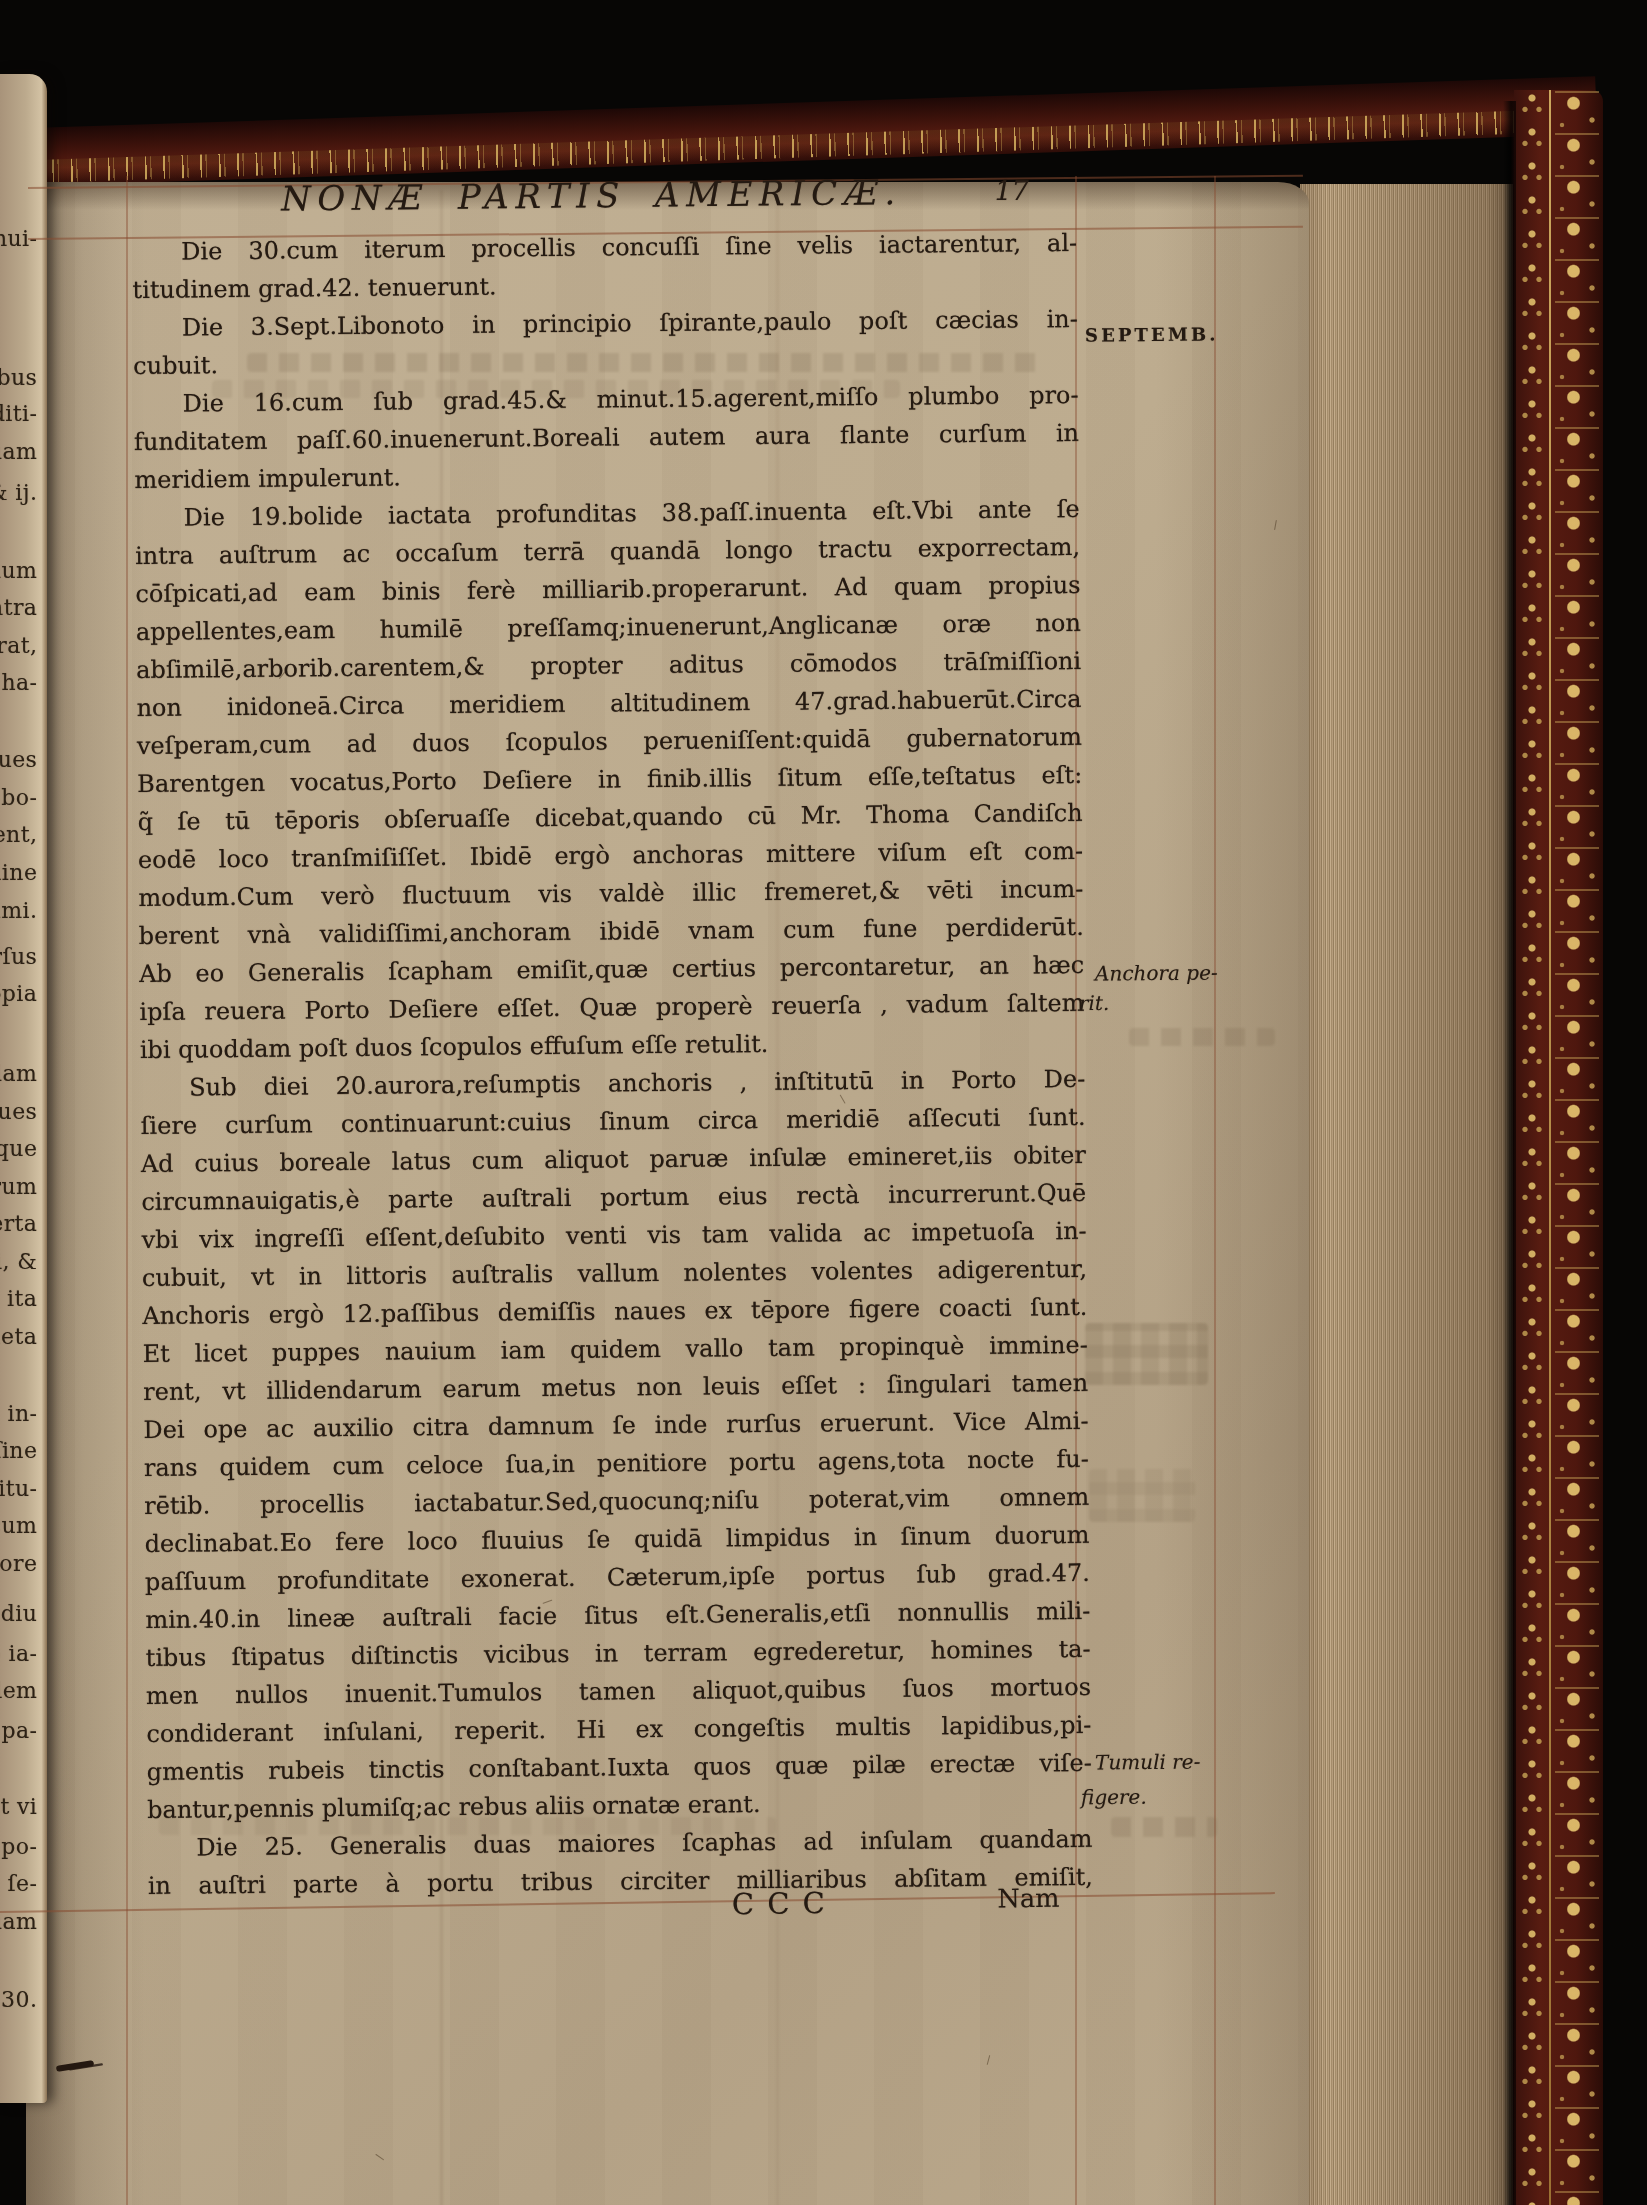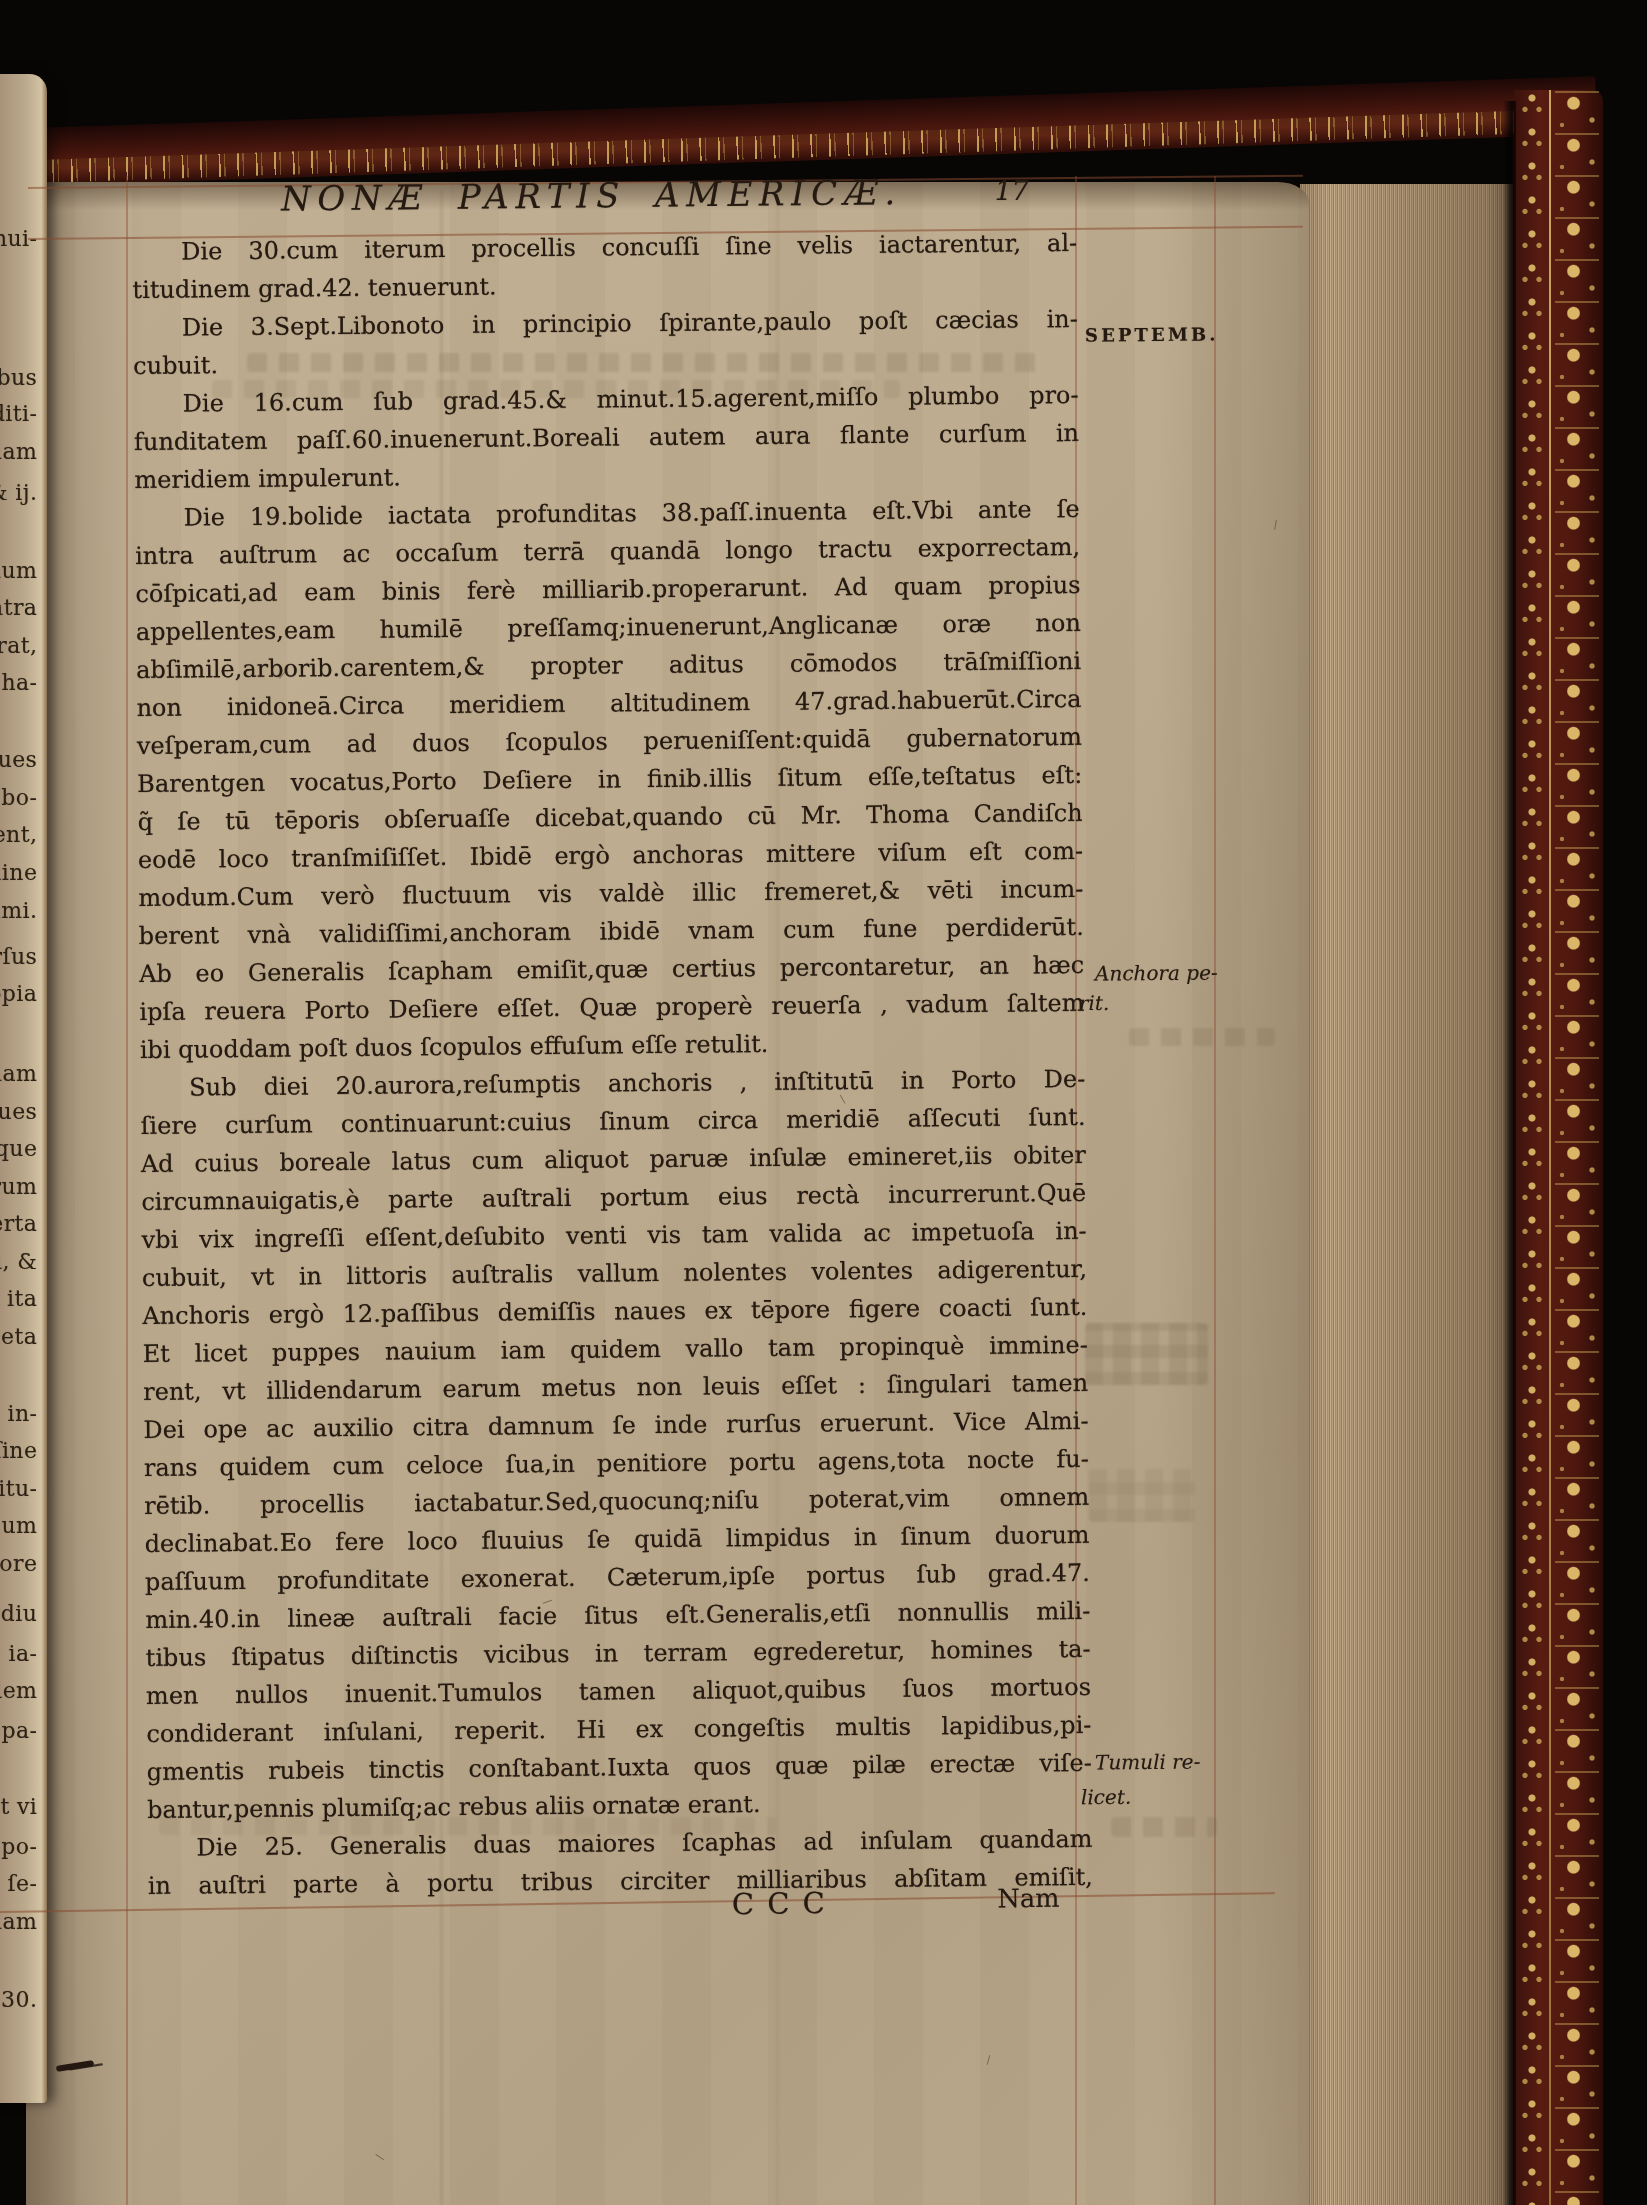--- a/index.html
+++ b/index.html
@@ -229,21 +229,21 @@
     <div class="tline">gmentis rubeis tinctis conſtabant.Iuxta quos quæ pilæ erectæ viſe-</div>
     <div class="tline nojust">bantur,pennis plumiſq;ac rebus aliis ornatæ erant.</div>
     <div class="tline indent">Die 25. Generalis duas maiores ſcaphas ad inſulam quandam</div>
     <div class="tline">in auſtri parte à portu tribus circiter milliaribus abſitam emiſit,</div>
   </div>
 
 <div class="mnote caps" style="left:1085px;top:324px;">SEPTEMB.</div>
 <div class="mnote ital" style="left:1095px;top:961px;">Anchora pe-</div>
 <div class="mnote ital" style="left:1079px;top:991px;">rit.</div>
 <div class="mnote ital" style="left:1095px;top:1750px;">Tumuli re-</div>
-<div class="mnote ital" style="left:1081px;top:1785px;">licet.</div>
+<div class="mnote ital" style="left:1081px;top:1785px;">figere.</div>
 
 <div class="footer-row">
   <div class="sig">CCC</div>
   <div class="catchword">Nam</div>
 </div>
 
 <div class="prev-leaf">
 
 <div class="frag" style="top: 152px;">manui-</div>
     <div class="frag" style="top: 291px;">rſtitibus</div>

